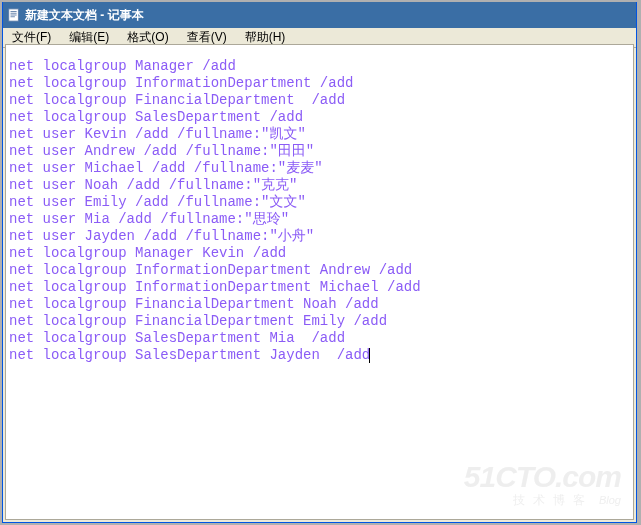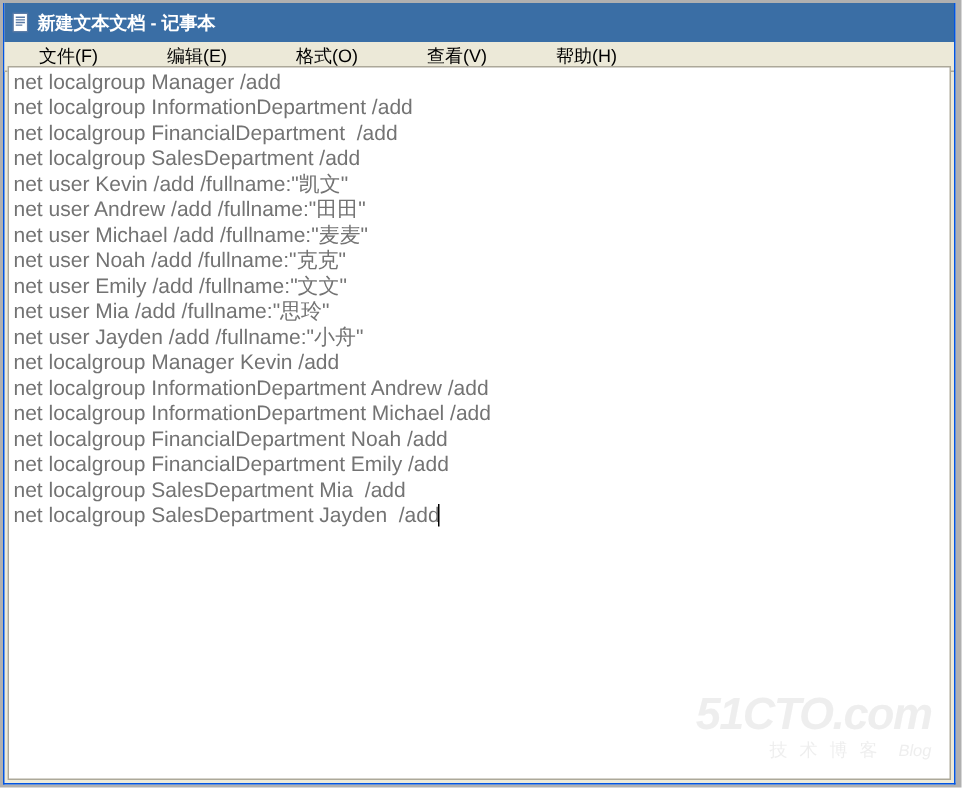--- a/index.html
+++ b/index.html
@@ -43,38 +43,38 @@
   .menu-bar {
     height: 20px;
     background: #ece9d8;
     border-bottom: 1px solid #aca899;
     display: flex;
     align-items: center;
     font-size: 12px;
     font-family: "SimSun", "宋体", sans-serif;
   }
   .menu-item {
-    padding: 2px 23px;
+    padding: 2px 9px;
     cursor: default;
   }
   .content-wrap {
     position: absolute;
     top: 42px; left: 0; right: 0; bottom: 0;
     background: #ffffff;
     border: 1px solid #aca899;
     border-top: 1px solid #aca899;
     margin: 0 2px 2px 2px;
   }
   .content {
     width: 100%; height: 100%;
-    padding: 1px 3px;
-    font-family: Liberation Sans, sans-serif;
+    padding: 13px 3px;
+    font-family: Liberation Mono, monospace;
     font-size: 14px;
     line-height: 17px;
-    color: #737373;
+    color: #8b5cf6;
     white-space: pre;
     overflow: hidden;
     position: relative;
   }
   .content-line { display: block; }
   .cursor {
     display: inline-block;
     width: 1px; height: 15px;
     background: #000;
     vertical-align: text-bottom;

